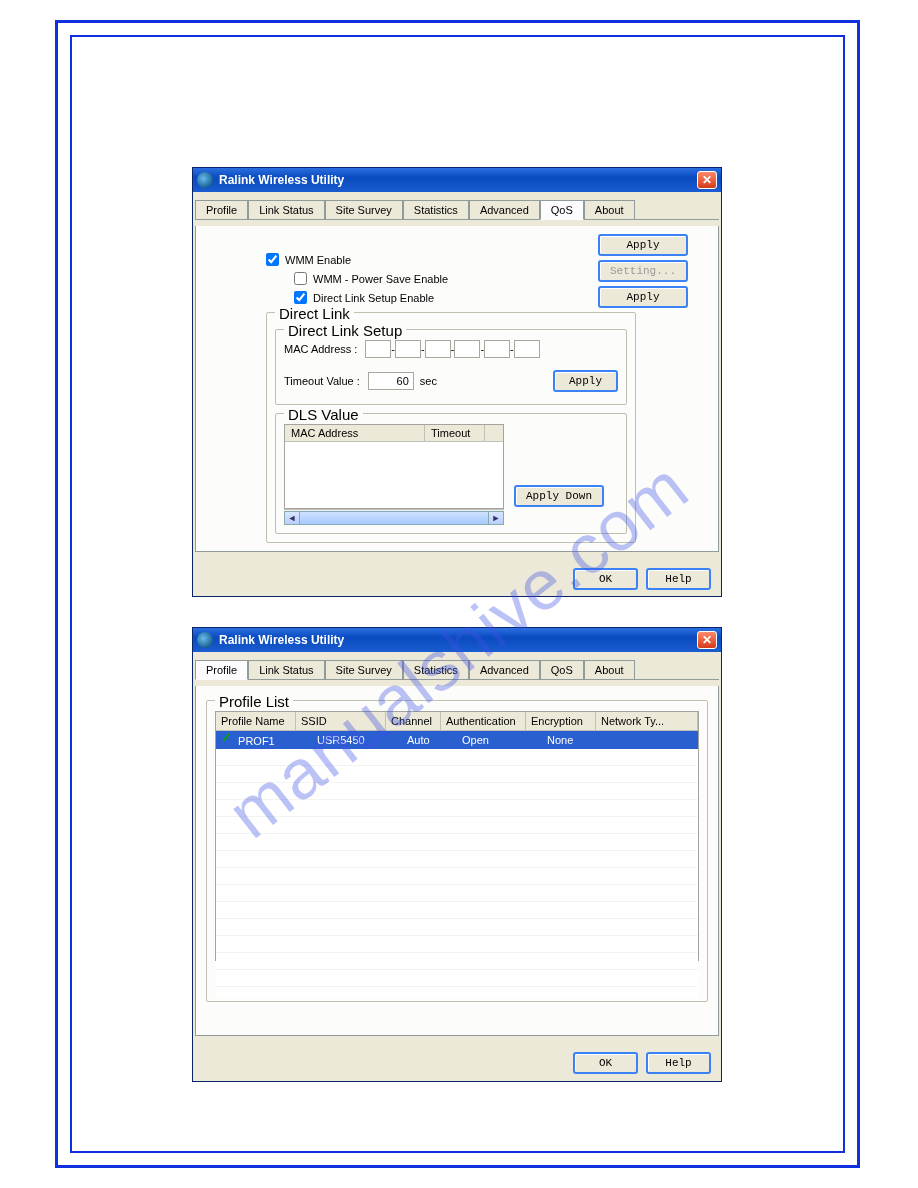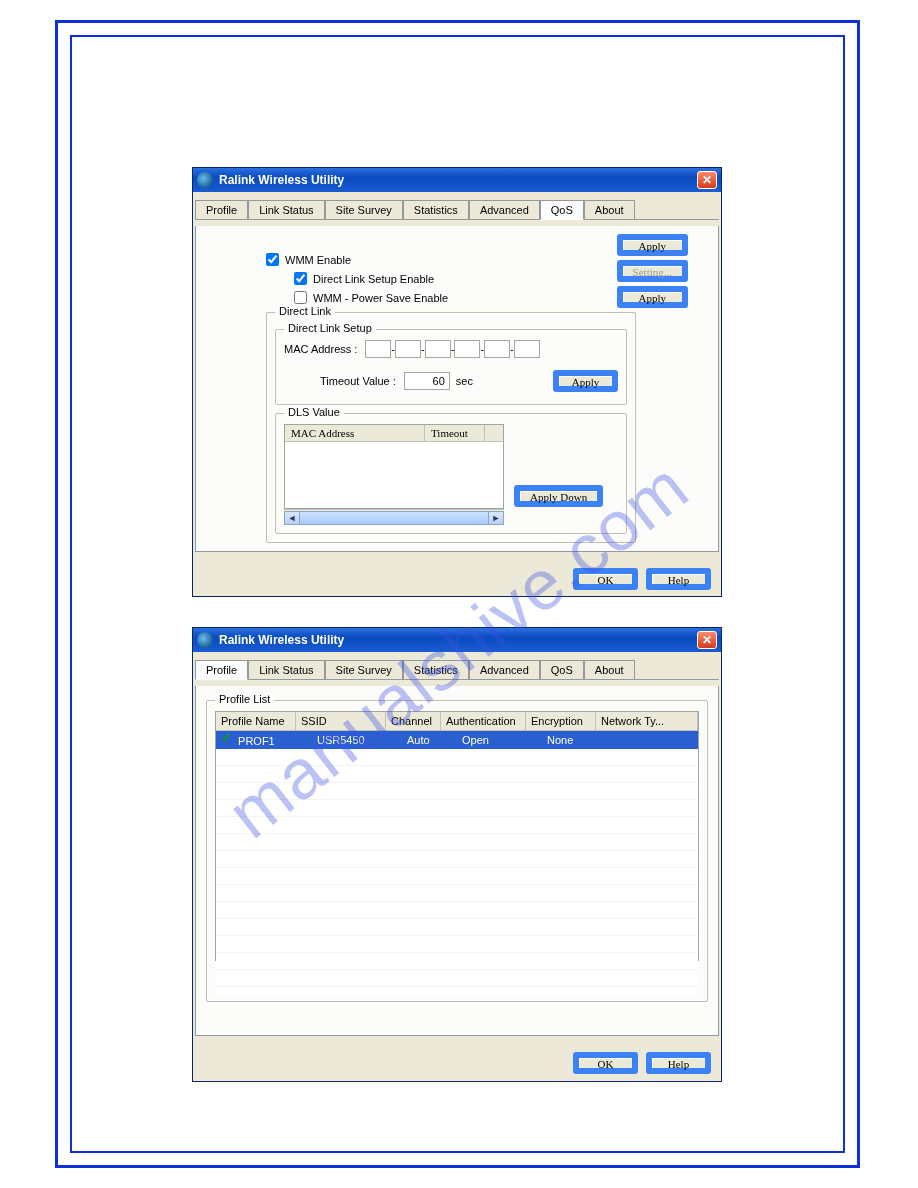--- a/index.html
+++ b/index.html
@@ -92,43 +92,43 @@
   background: #fcfcfa;
   padding: 8px 10px;
   min-height: 320px;
 }
 .formrow { display: flex; align-items: center; margin-bottom: 4px; }
 .cb { margin-right: 6px; }
 .btn {
   min-width: 65px;
   height: 22px;
   background: #ece9d8;
-  border: 6px solid #3b82f6;
+  border: 2px solid #3b82f6;
   border-radius: 3px;
   box-shadow: inset 1px 1px 0 #fff;
   cursor: pointer;
-  font-family: Liberation Serif, serif;
+  font-family: Liberation Mono, monospace;
   font-size: 11px;
   padding: 0 10px;
 }
 .btn:disabled { color: #999; cursor: default; }
 .groupbox {
   border: 1px solid #c0c0b0;
   border-radius: 2px;
   padding: 10px 8px 8px 8px;
   margin-top: 6px;
   position: relative;
 }
 .groupbox > .legend {
   position: absolute;
   top: -8px;
   left: 8px;
   background: #fcfcfa;
   padding: 0 4px;
-  font-size: 11px;
+  font-size: 15px;
 }
 .macinput {
   width: 26px;
   height: 18px;
   border: 1px solid #a8a8a0;
   background: #fff;
   text-align: center;
   font-size: 11px;
   padding: 0 2px;
 }
@@ -149,21 +149,20 @@
 }
 .dlshead {
   display: flex;
   background: #ece9d8;
   border-bottom: 1px solid #c0c0b8;
 }
 .dlshead .col {
   border-right: 1px solid #c0c0b8;
   padding: 2px 6px;
   font-size: 11px;
-  font-family: Liberation Serif, serif;
 }
 .scrollbar {
   display: flex;
   height: 16px;
   background: #eeeef4;
   border-top: 1px solid #c0c0b8;
   align-items: center;
 }
 .sbtn {
   width: 16px; height: 14px;
@@ -291,26 +290,26 @@
         <div class="tab">About</div>
       </div>
       <div class="tabcontent">
         <div class="qosrow">
           <div class="qosctrls">
             <div class="formrow">
               <input type="checkbox" class="cb" checked="" style="">
               <span>WMM Enable</span>
             </div>
             <div class="formrow" style="padding-left:28px; margin-top:6px;">
+              <input type="checkbox" class="cb" style="">
+              <span>WMM - Power Save Enable</span>
+            </div>
+            <div class="formrow" style="padding-left:28px; margin-top:6px;">
               <input type="checkbox" class="cb" checked="" style="">
               <span>Direct Link Setup Enable</span>
-            </div>
-            <div class="formrow" style="padding-left:28px; margin-top:6px;">
-              <input type="checkbox" class="cb" style="">
-              <span>WMM - Power Save Enable</span>
             </div>
           </div>
           <div class="qosbtns">
             <button class="btn">Apply</button>
             <button class="btn" disabled="">Setting...</button>
             <button class="btn">Apply</button>
           </div>
         </div>
 
         <div class="groupbox dlinkgroup">
@@ -325,21 +324,21 @@
               <input class="macinput" style=""> 
                   <span>-</span>
               <input class="macinput" style=""> 
                   <span>-</span>
               <input class="macinput" style=""> 
                   <span>-</span>
               <input class="macinput" style=""> 
                   <span>-</span>
               <input class="macinput" style="">
             </div>
-            <div class="formrow" style="margin-top:12px;margin-left:36px;">
+            <div class="formrow" style="margin-top:12px;">
               <span style="margin-right:8px;">Timeout Value :</span>
               <input class="txtin" style="width: 46px;" value="60">
               <span style="margin-left:6px;">sec</span>
               <span style="flex:1"></span>
               <button class="btn">Apply</button>
             </div>
           </div>
 
           <div class="groupbox" style="margin-top:8px; background:#fcfcfa;">
             <span class="legend">DLS Value</span>

